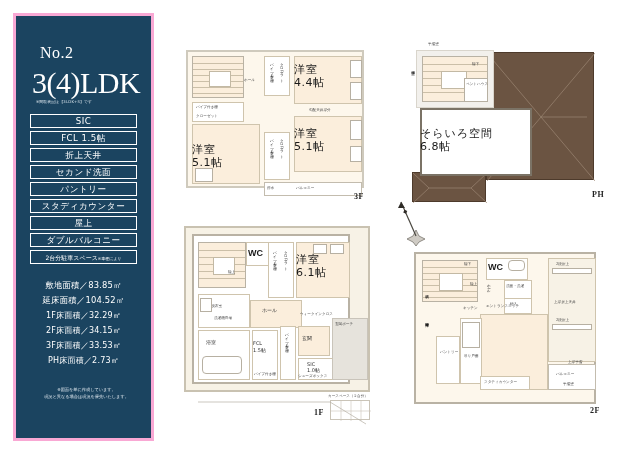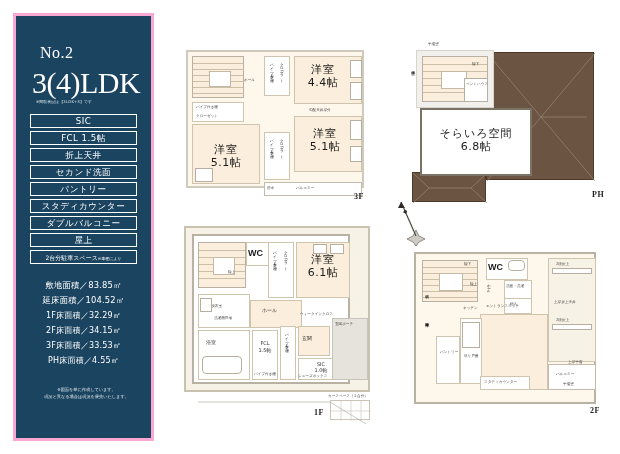--- a/index.html
+++ b/index.html
@@ -107,21 +107,20 @@
   .room.white { background: #ffffff; }
   .room.grey  { background: #e6e3dc; border-color: #c9c4ba; }
   .room.pale  { background: #f7f2e6; }
   .outline {
     position: absolute;
     border: 2px solid #cfcabd;
     background: #fdf7ec;
   }
   .rlabel {
     position: absolute;
-    text-align: center;
     font-family: "DejaVu Sans", sans-serif;
     color: #1a1a1a;
     line-height: 1.15;
     white-space: nowrap;
   }
   .rlabel .big { font-size: 11px; letter-spacing: 1px; }
   .rlabel .num { font-size: 11px; letter-spacing: 0.5px; }
   .rlabel.sm { font-size: 5px; letter-spacing: 0; color: #333; }
   .rlabel.xs { font-size: 3.6px; letter-spacing: 0; color: #444; }
   .rlabel.vert {
@@ -174,32 +173,32 @@
     <div class="ldk-title">3(4)LDK</div>
     <div class="ldk-note">※間取表記は【3LDK+S】です</div>
 
     <div class="feature-list">
       <div class="feature">SIC</div>
       <div class="feature">FCL 1.5帖</div>
       <div class="feature">折上天井</div>
       <div class="feature">セカンド洗面</div>
       <div class="feature">パントリー</div>
       <div class="feature">スタディカウンター</div>
+      <div class="feature">屋上</div>
       <div class="feature">ダブルバルコニー</div>
-      <div class="feature">屋上</div>
       <div class="feature small"><span>2台分駐車スペース</span><span class="tiny">※車種により</span></div>
     </div>
 
     <div class="areas">
       <div>敷地面積／83.85㎡</div>
       <div>延床面積／104.52㎡</div>
       <div class="sub">1F床面積／32.29㎡</div>
       <div class="sub">2F床面積／34.15㎡</div>
       <div class="sub">3F床面積／33.53㎡</div>
-      <div class="sub">PH床面積／4.55㎡</div>
+      <div class="sub">PH床面積／2.73㎡</div>
     </div>
 
     <div class="disclaimer">
       <div>※図面を基に作成しています。</div>
       <div>現況と異なる場合は現況を優先いたします。</div>
     </div>
   </div>
 
   <div class="panel" style="left:178px; top:32px; width:195px; height:172px;">
 

